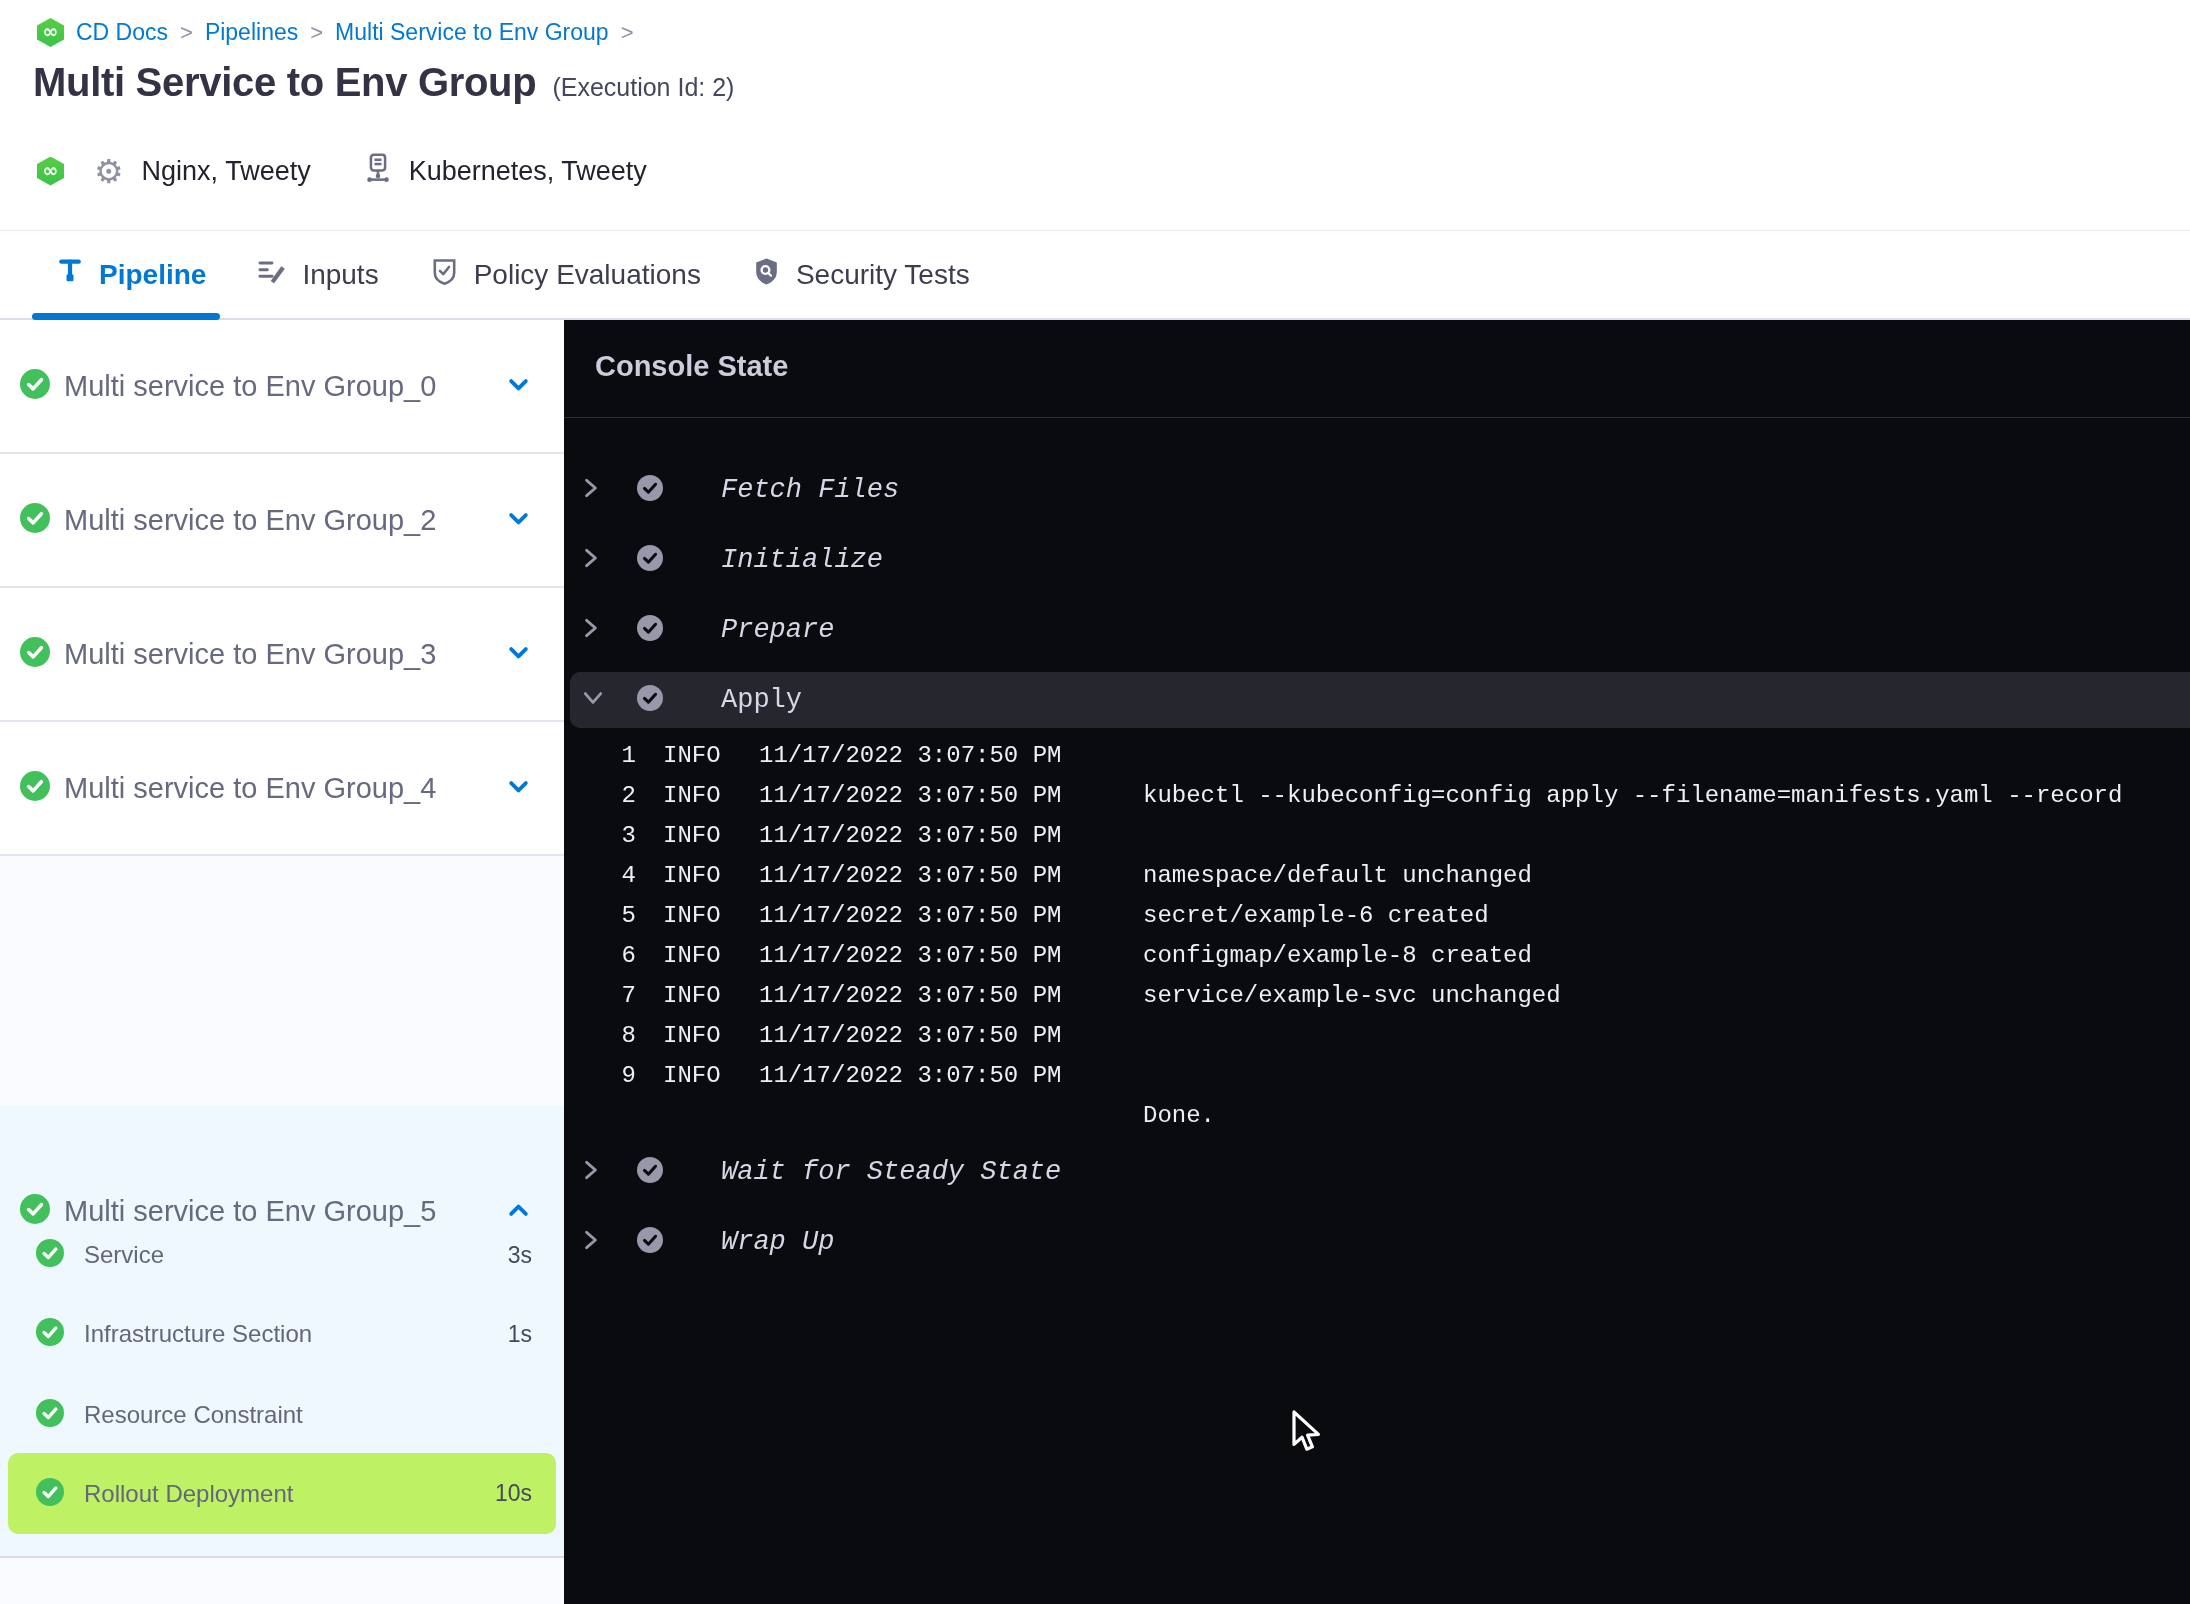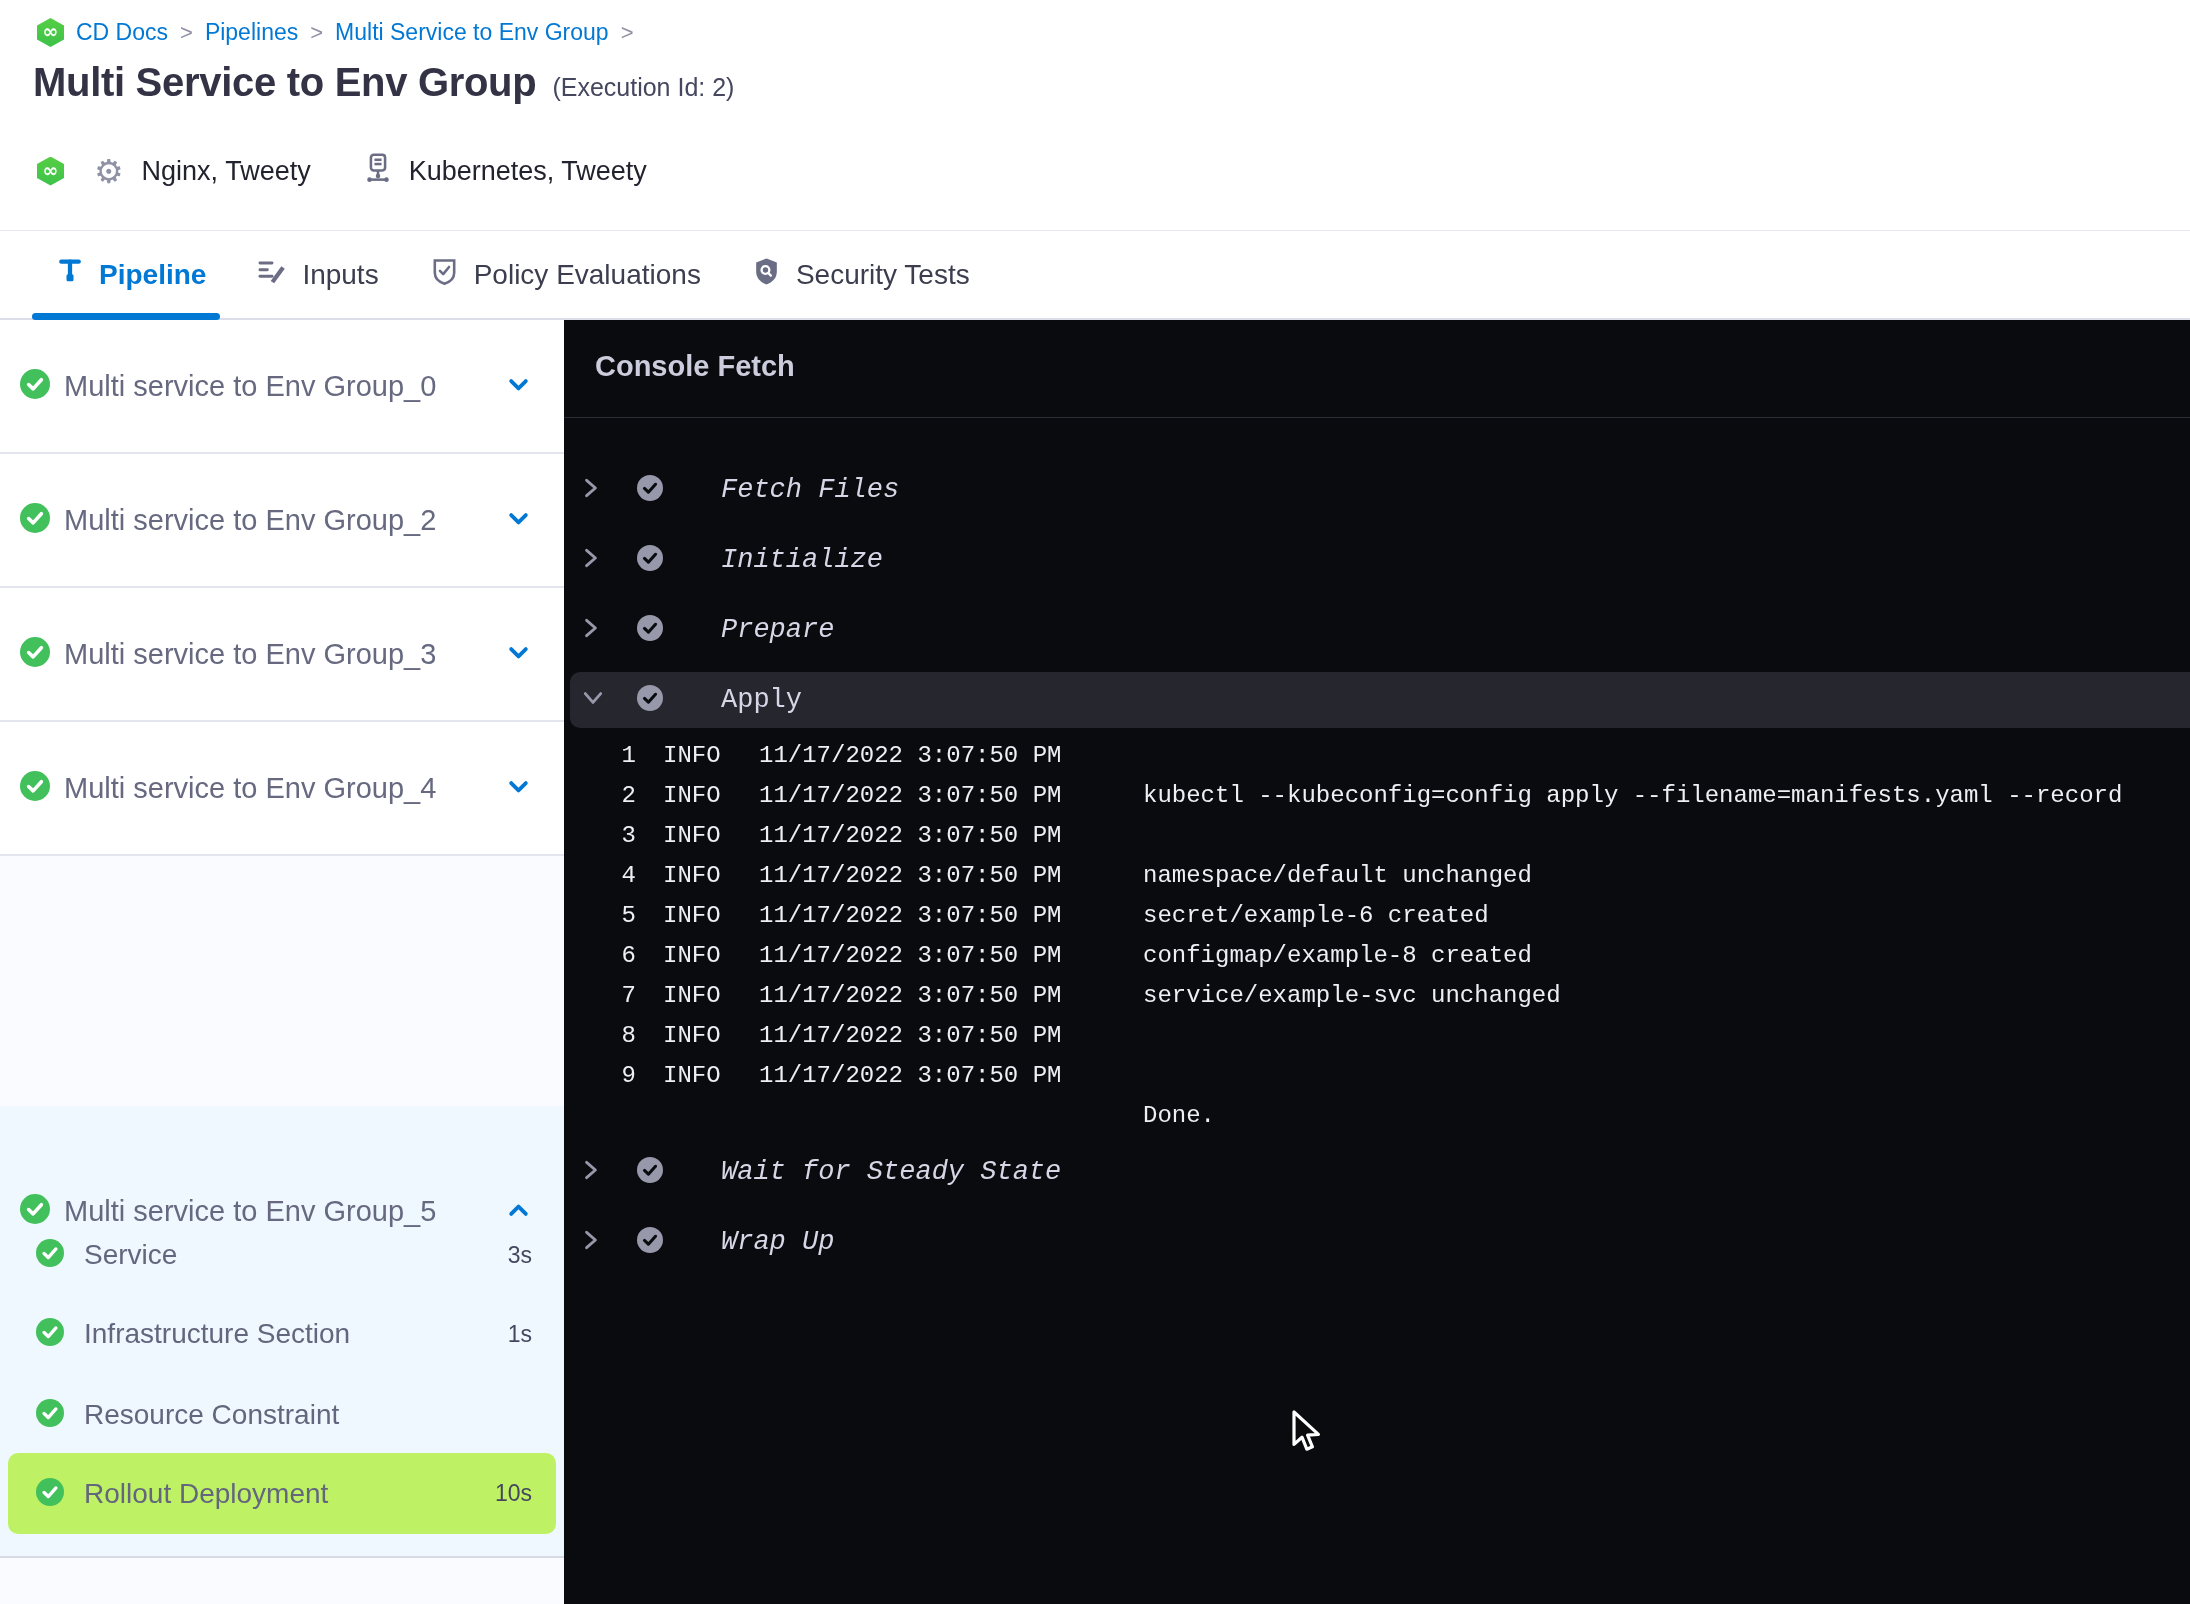--- a/index.html
+++ b/index.html
@@ -50,21 +50,21 @@
   .stage-row { position:relative; display:flex; align-items:center; height:134px; padding-left:20px; background:#fff; border-bottom:2px solid #e3e5ef; cursor:pointer; }
   .stage-row .chk { margin-right:14px; }
   .stage-name { font-size:29px; color:#666980; }
   .stage-chev { position:absolute; right:32px; }
 
   .exp { position:absolute; left:0; top:786px; width:564px; height:452px; background:#eef8fe; border-bottom:2px solid #d8dae6; }
   .exp-hdr { position:absolute; left:0; top:12px; width:564px; height:110px; display:flex; align-items:flex-end; padding-left:20px; cursor:pointer; }
   .exp-hdr .chk { margin-right:14px; }
   .substep { position:absolute; left:0; width:564px; height:80px; display:flex; align-items:center; padding-left:36px; cursor:pointer; }
   .substep .chk { margin-right:20px; }
-  .substep-name { font-size:28px; color:#64667e; }
+  .substep-name { font-size:24px; color:#64667e; }
   .substep-time { position:absolute; right:32px; font-size:23px; color:#45475e; }
   .substep.selected { left:8px; width:548px; background:#bef264; border-radius:10px; padding-left:28px; }
   .substep.selected .substep-time { right:24px; }
 
   
   .console-title { position:absolute; left:31px; top:30px; font-size:29px; font-weight:700; color:#cbccdc; }
   .console-divider { position:absolute; left:0; top:97px; width:1626px; height:1px; background:#2c2c35; }
 
   .cstep { position:absolute; left:0; width:1626px; height:70px; cursor:pointer;font-style:italic; }
   .cstep .cchev { position:absolute; left:18px; top:50%; transform:translateY(-50%); }
@@ -274,21 +274,21 @@
                 <circle cx="8" cy="8" r="8" fill="#42c05c"></circle>
                 <polyline points="4.6,8.3 7,10.6 11.4,5.7" fill="none" stroke="#fff" stroke-width="1.9" stroke-linecap="round" stroke-linejoin="round"></polyline>
               </svg></span>
           <span class="substep-name">Rollout Deployment</span>
           <span class="substep-time">10s</span>
         </div>
       </div>
     </div>
 
     <div class="console">
-      <div class="console-title">Console Fetch</div>
+      <div class="console-title">Console State</div>
       <div class="console-divider"></div>
 
       <div class="cstep" style="top:135px">
         <span class="cchev"><svg width="18" height="22" viewBox="0 0 14 20">
               <polyline points="3,3 11,10 3,17" fill="none" stroke="#9799ab" stroke-width="2.6" stroke-linecap="round" stroke-linejoin="round"></polyline>
             </svg></span>
         <span class="cchk"><svg width="26" height="26" viewBox="0 0 16 16">
               <circle cx="8" cy="8" r="8" fill="#9799ab"></circle>
               <polyline points="4.6,8.3 7,10.6 11.4,5.7" fill="none" stroke="#0a0b0e" stroke-width="1.9" stroke-linecap="round" stroke-linejoin="round"></polyline>
             </svg></span>

